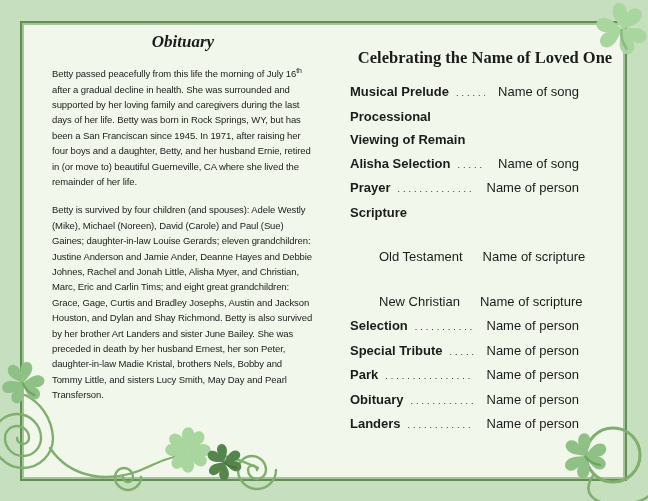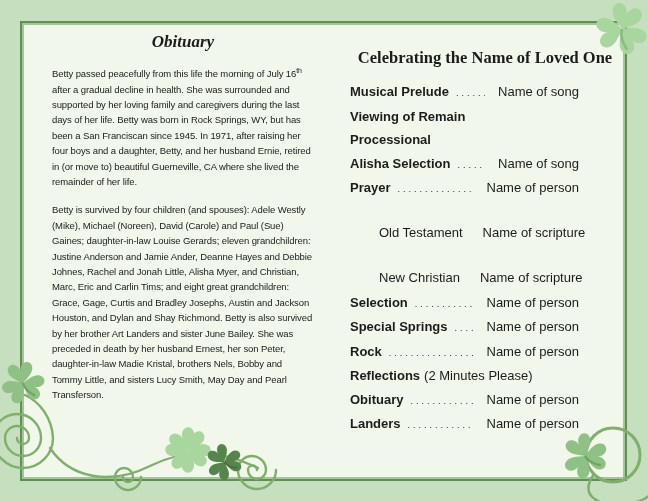--- a/index.html
+++ b/index.html
@@ -106,73 +106,72 @@
 
   <div class="col-right">
 
     <div class="prog-row">
       <span class="prog-label">Musical Prelude</span>
       <span class="prog-dots"></span>
       <span class="prog-value">Name of song</span>
     </div>
 
     <div class="prog-row">
-      <span class="prog-label">Viewing of Remain</span>
+      <span class="prog-label">Processional</span>
     </div>
 
     <div class="prog-row">
-      <span class="prog-label">Processional</span>
+      <span class="prog-label">Viewing of Remain</span>
     </div>
 
 
     <div class="prog-row">
       <span class="prog-label">Alisha Selection</span>
       <span class="prog-dots"></span>
       <span class="prog-value">Name of song</span>
     </div>
 
     <div class="prog-row">
       <span class="prog-label">Prayer</span>
       <span class="prog-dots"></span>
       <span class="prog-value">Name of person</span>
     </div>
 
+    <div class="prog-row" style="margin-bottom:4px;">
+      <span class="prog-label">Scripture</span>
+    </div>
     <div class="prog-row prog-sub">
       <span class="prog-label">Old Testament</span>
       <span class="prog-dots"></span>
       <span class="prog-value">Name of scripture</span>
     </div>
     <div class="prog-row prog-sub mb-sub-end">
       <span class="prog-label">New Christian</span>
       <span class="prog-dots"></span>
       <span class="prog-value">Name of scripture</span>
     </div>
 
     <div class="prog-row">
       <span class="prog-label">Selection</span>
       <span class="prog-dots"></span>
       <span class="prog-value">Name of person</span>
     </div>
 
     <div class="prog-row">
-      <span class="prog-label">Special Springs</span>
+      <span class="prog-label">Special Tribute</span>
       <span class="prog-dots"></span>
       <span class="prog-value">Name of person</span>
     </div>
 
     <div class="prog-row">
-      <span class="prog-label">Rock</span>
+      <span class="prog-label">Park</span>
       <span class="prog-dots"></span>
       <span class="prog-value">Name of person</span>
     </div>
 
-    <div class="prog-row">
-      <span class="prog-label">Reflections</span>
-      <span class="prog-suffix">(2 Minutes Please)</span>
-    </div>
 
     <div class="prog-row">
       <span class="prog-label">Obituary</span>
       <span class="prog-dots"></span>
       <span class="prog-value">Name of person</span>
     </div>
 
     <div class="prog-row">
       <span class="prog-label">Landers</span>
       <span class="prog-dots"></span>

